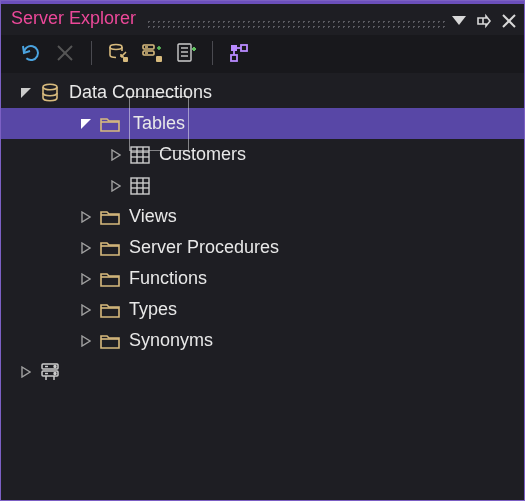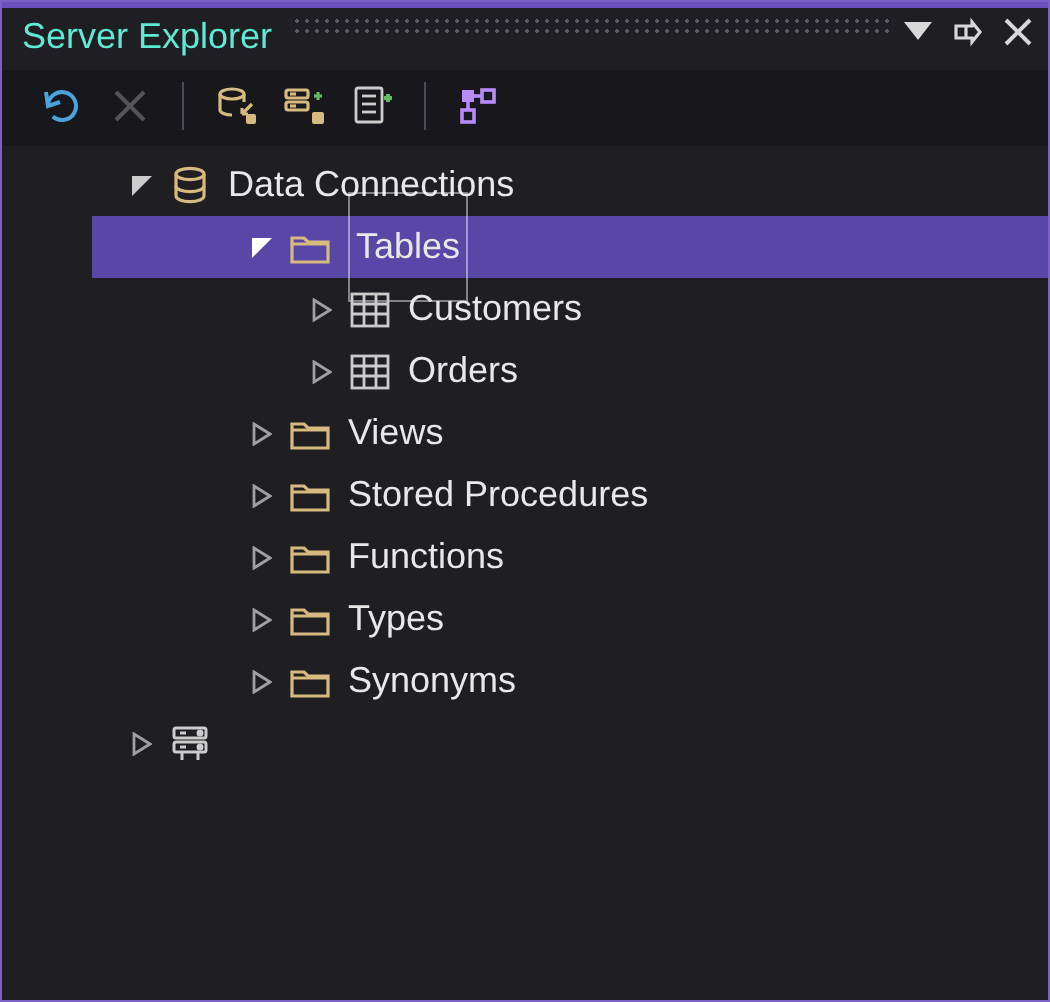--- a/index.html
+++ b/index.html
@@ -9,43 +9,43 @@
     font-size:18px;color:#e8e8e8;
     box-sizing:border-box;
     border:1px solid #7c60c4;
     background:#1e1e23;
     position:relative;
     overflow:hidden;
   }
   .panel-accent{background:#6b4fbb;height:3px;}
   
   .title-bar{
-    display:flex;align-items:flex-start;
+    display:flex;align-items:flex-end;
     padding:4px 8px 6px 10px;
     background:#1e1e23;
-    color:#5eead4;
+    color:#ec4899;
   }
   .title-text{flex:0 0 auto;font-size:18px;}
   .title-fill{
     flex:1;height:10px;margin:0 6px 0 10px;
     background-image:radial-gradient(circle,#5a5a60 1px,transparent 1px);
     background-size:5px 5px;
   }
   .title-btns{display:flex;align-items:center;gap:10px;}
   .title-btns svg{display:block;}
   
   .toolbar{
     display:flex;align-items:center;gap:6px;
     padding:4px 8px 6px 16px;
     background:#18181c;
   }
   .tb-sep{width:1px;height:24px;background:#4a4a50;margin:0 6px;}
   .tb-btn{width:28px;height:28px;display:flex;align-items:center;justify-content:center;}
   
-  .tree{padding:4px 0 0 0;margin-left:45px;}
+  .tree{padding:4px 0 0 0;}
   .row{
     display:flex;align-items:center;
     height:31px;
     white-space:nowrap;
   }
   .row.sel{background:#5847a6;}
   .pad{flex:0 0 auto;}
   .arrow{width:18px;height:18px;display:flex;align-items:center;justify-content:center;margin-right:4px;}
   .ic{width:22px;height:22px;display:flex;align-items:center;justify-content:center;margin-right:8px;flex:0 0 auto;}
   .lbl{color:#e8e8e8;}
@@ -199,21 +199,20 @@
     </span>
     <span class="ic">
       <svg width="20" height="18" viewBox="0 0 20 18" fill="none" stroke="#cccccc" stroke-width="1.4">
         <rect x="1" y="1" width="18" height="16"></rect>
         <line x1="1" y1="6" x2="19" y2="6"></line>
           <line x1="1" y1="11" x2="19" y2="11"></line>
         <line x1="7" y1="1" x2="7" y2="17"></line>
           <line x1="13" y1="1" x2="13" y2="17"></line>
       </svg>
     </span>
-    <span class="lbl">Orders</span>
   </div>
 
   <div class="row">
     <span class="pad" style="width:76px"></span>
     <span class="arrow">
         <svg width="10" height="12">
           <polygon points="1,1 9,6 1,11" fill="none" stroke="#a0a0a0" stroke-width="1.4"></polygon>
         </svg>
       </span>
     <span class="ic">
@@ -231,21 +230,21 @@
         <svg width="10" height="12">
           <polygon points="1,1 9,6 1,11" fill="none" stroke="#a0a0a0" stroke-width="1.4"></polygon>
         </svg>
       </span>
     <span class="ic">
         <svg width="22" height="20" viewBox="0 0 22 20" fill="none" stroke="#d7ba7d" stroke-width="1.6">
           <path d="M2 5h6l2 2h10v10H2z"></path>
           <path d="M2 8h18"></path>
         </svg>
       </span>
-    <span class="lbl">Stored Procedures</span>
+    <span class="lbl">Server Procedures</span>
   </div>
 
   <div class="row">
     <span class="pad" style="width:76px"></span>
     <span class="arrow">
         <svg width="10" height="12">
           <polygon points="1,1 9,6 1,11" fill="none" stroke="#a0a0a0" stroke-width="1.4"></polygon>
         </svg>
       </span>
     <span class="ic">

